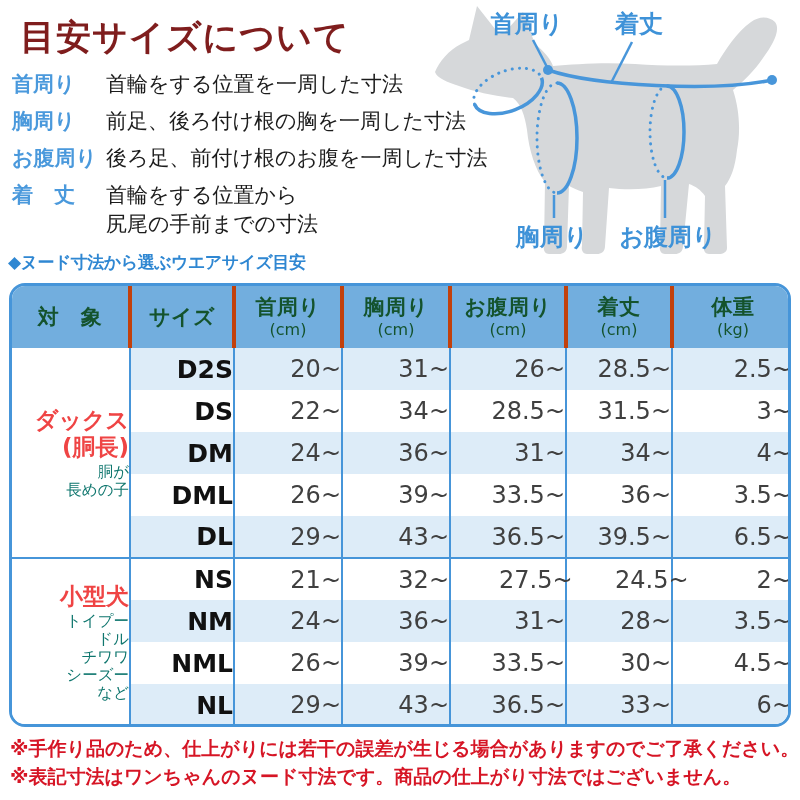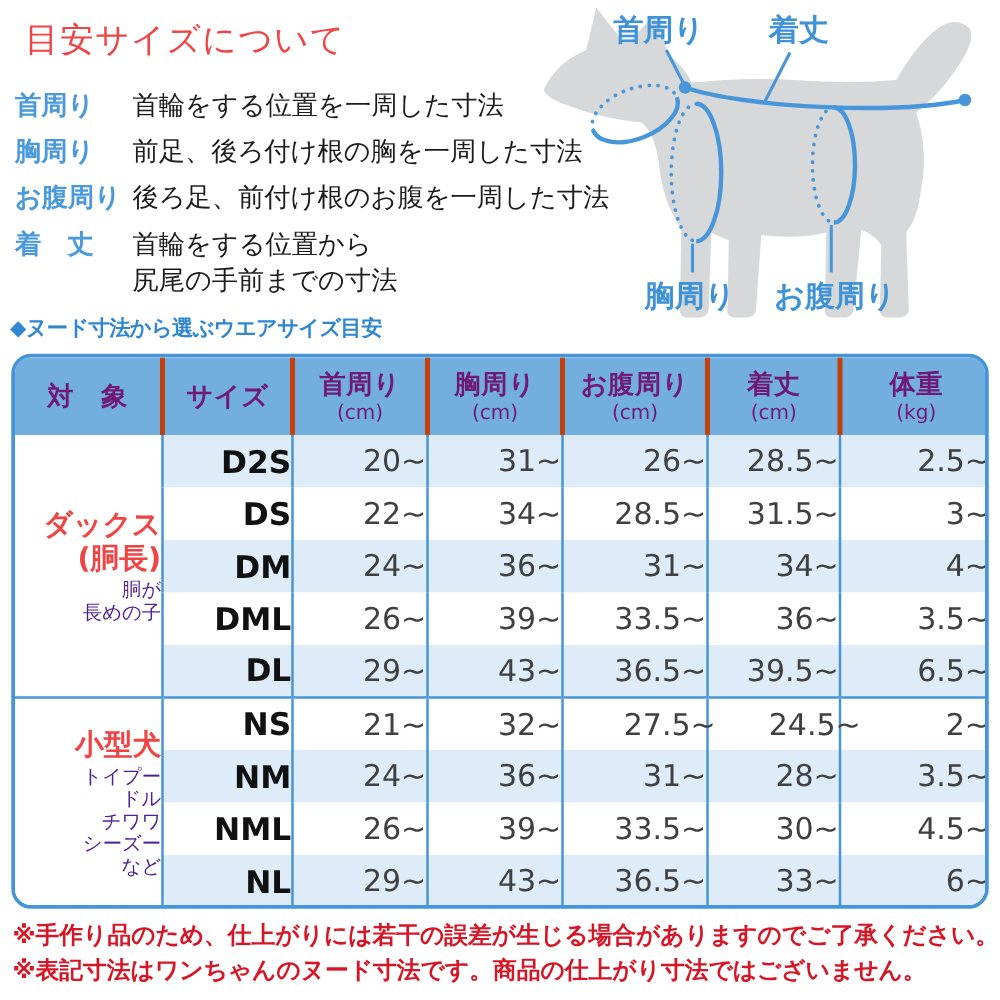--- a/index.html
+++ b/index.html
@@ -4,21 +4,21 @@
 <style>
   * { margin:0; padding:0; box-sizing:border-box; }
   html,body { background:#fff; }
   .page {
     position:relative; width:800px; height:800px; background:#ffffff;
     font-family:"DejaVu Sans","Liberation Sans",sans-serif; overflow:hidden;
   }
   
   .main-title {
     position:absolute; left:20px; top:14px;
-    font-size:27px; font-weight:normal; color:#ef4444; letter-spacing:1px;
+    font-size:35px; font-weight:bold; color:#7f1d1d; letter-spacing:1px;
   }
   .defs { position:absolute; left:12px; top:70px; width:430px; }
   .def-row { display:flex; align-items:flex-start; margin-bottom:8px; }
   .def-label {
     flex:0 0 94px; color:#4a99dc; font-weight:bold;
     font-size:21px; line-height:29px; white-space:nowrap;
   }
   .def-text { font-size:21px; line-height:29px; color:#1c1c1c; }
   .def-text div { white-space:nowrap; }
   
@@ -30,38 +30,38 @@
   }
   
   .table-wrap {
     position:absolute; left:9px; top:283px; width:782px; height:444px;
     border:3px solid #4695d9; border-radius:16px; overflow:hidden; background:#fff;
   }
   table.size-table {
     width:100%; height:100%; border-collapse:collapse; table-layout:fixed;
   }
   .size-table thead th {
-    background:#72aede; color:#701a75; text-align:center; vertical-align:middle;
+    background:#72aede; color:#14532d; text-align:center; vertical-align:middle;
     height:62px; font-weight:bold;
   }
   .size-table thead th + th { border-left:4px solid #c2410c; }
   .h-name { display:block; font-size:21px; line-height:25px; letter-spacing:0.5px; }
   .h-unit { display:block; font-size:16px; line-height:19px; font-weight:normal; }
   .h-unit:empty { display:none; }
   .size-table tbody td {
     text-align:right; vertical-align:middle; height:42px;
     border-left:2px solid #4695d9; background:#ffffff;
   }
   .size-table tbody tr:nth-child(odd) td { background:#ddecf8; }
   .size-table tbody td.group-cell { border-left:none; background:#ffffff !important; }
   .size-table tbody tr.g2-start td { border-top:2px solid #4695d9;padding-left:48px; }
   .col-size { font-weight:bold; font-size:25px; color:#111; }
   .col-num  { font-size:24px; color:#404040; }
   .g-title div { color:#ef4444; font-size:23px; font-weight:bold; line-height:27px; }
-  .g-sub div { color:#4c1d95; font-size:15.5px; line-height:18px; }
+  .g-sub div { color:#0f766e; font-size:15.5px; line-height:18px; }
   .g-sub { margin-top:2px; }
   
   .notes {
     position:absolute; left:10px; top:734px;
     color:#d61525; font-size:19px; font-weight:bold; line-height:28px;
   }
   .notes div { white-space:nowrap; }
 </style>
 </head>
 <body>

